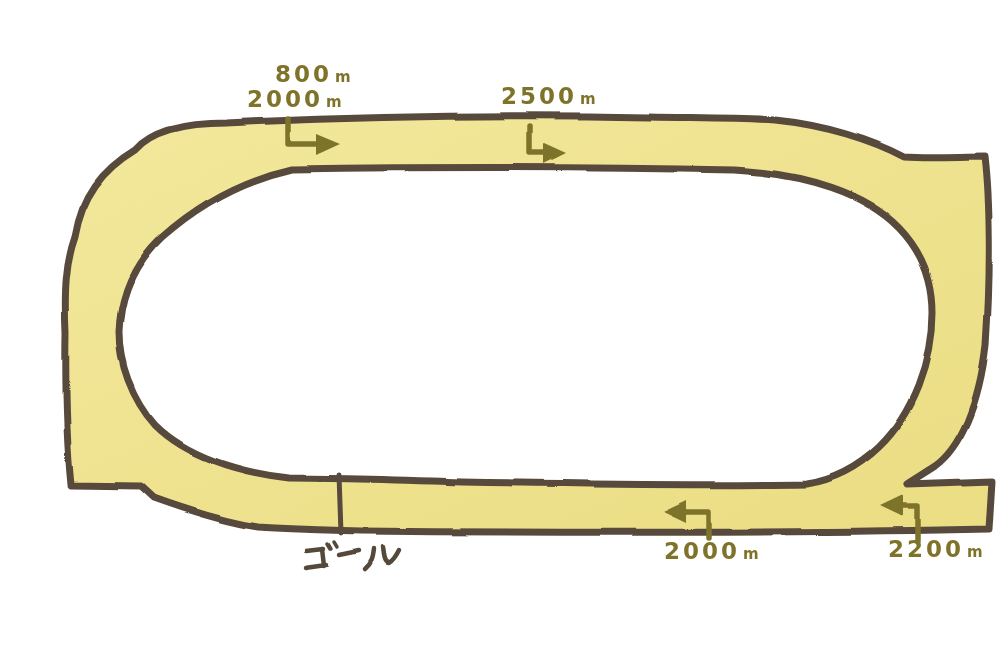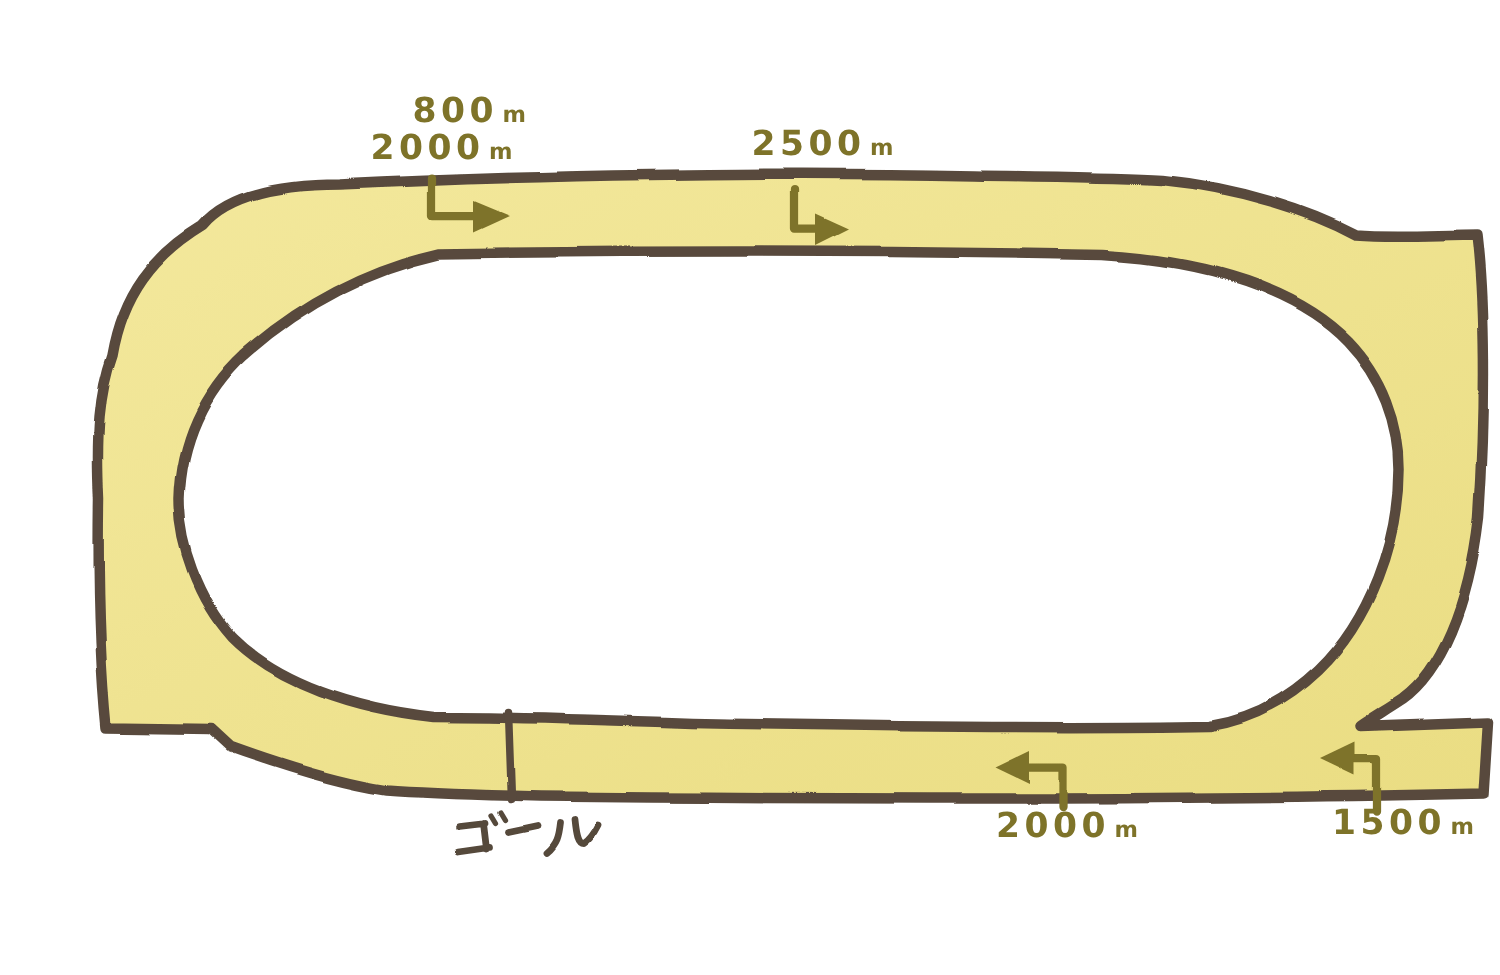--- a/index.html
+++ b/index.html
@@ -134,18 +134,18 @@
 
   <div class="marker" style="left:471px; top:85px">
     <span>2500</span><span class="unit">m</span>
   </div>
 
   <div class="marker" style="left:634px; top:540px">
     <span>2000</span><span class="unit">m</span>
   </div>
 
   <div class="marker" style="left:858px; top:538px">
-    <span>1500</span><span class="unit">m</span>
+    <span>2200</span><span class="unit">m</span>
   </div>
 
   <span class="goal-text">ゴール</span>
 
 </div>
 
 </body></html>

